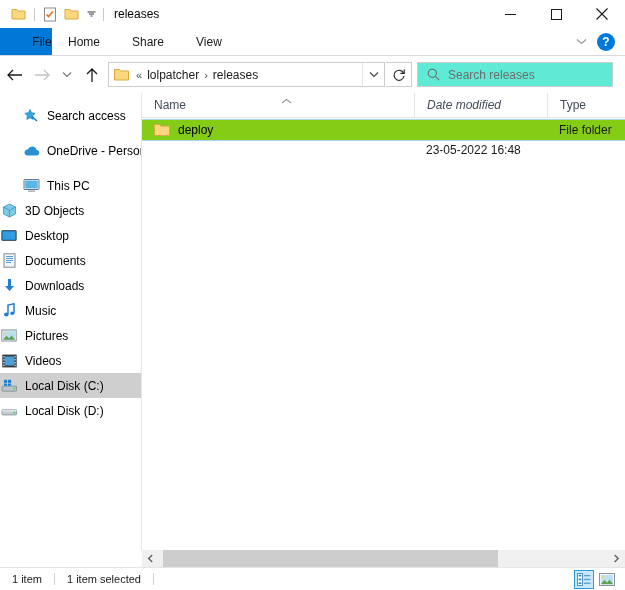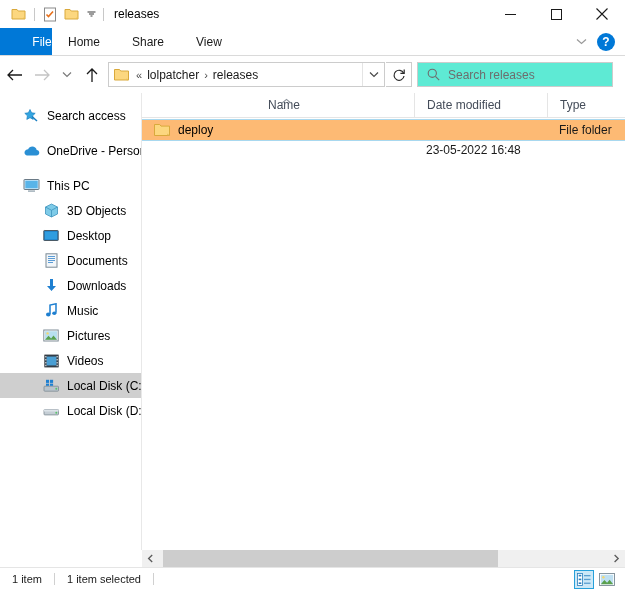--- a/index.html
+++ b/index.html
@@ -41,21 +41,21 @@
   }
   .wc svg { display: block; }
 
   
   .ribbon {
     position: absolute; left: 0; top: 28px; width: 625px; height: 27px;
     background: #ffffff;
     display: flex; align-items: stretch;
   }
   .tab-file {
-    background: #0078d7; color: #ffffff;
+    background: #0078d7; color: #0f172a;
     font-size: 12px;
     display: flex; align-items: center; justify-content: center;
     width: 52px; height: 27px; padding-left: 32px;
   }
   .tab {
     font-size: 12px; color: #1a1a1a;
     display: flex; align-items: center; justify-content: center;
     padding: 0 16px; height: 27px;
   }
   .ribbon-right {
@@ -129,21 +129,21 @@
     width: 141px; height: 457px;
     background: #ffffff;
     overflow: hidden;
   }
   .nav-item {
     height: 25px; display: flex; align-items: center;
     font-size: 12px; color: #000000;
     padding-left: 0px; white-space: nowrap;
   }
   .nav-item.indent-0 { padding-left: 22px; }
-  .nav-item.indent-1 { padding-left: 42px; }
+  .nav-item.indent-1 { }
   .nav-item.selected { background: #cfcfcf; }
   .nav-ico {
     width: 18px; height: 18px; margin-right: 7px;
     display: flex; align-items: center; justify-content: center;
     flex-shrink: 0;
   }
   .nav-gap { height: 10px; }
 
   .sep-vert {
     position: absolute; left: 141px; top: 93px;
@@ -160,33 +160,33 @@
     display: flex; align-items: center;
     border-bottom: 1px solid #e5e5e5;
     background: #ffffff;
   }
   .col {
     font-size: 12px; color: #444c59;
     height: 25px; display: flex; align-items: center;
     padding-left: 12px; position: relative;
   }
   .col + .col { border-left: 1px solid #e5e5e5; }
-  .col-name { width: 272px; justify-content: center; }
-  .col-date { width: 133px; }
+  .col-name { width: 272px; }
+  .col-date { width: 133px; font-style: italic; }
   .col-type { width: 78px; }
   .sort-chev {
     position: absolute; left: 139px; top: 1px;
   }
   .rows { position: absolute; left: 0; top: 26px; width: 483px; }
   .row {
     height: 22px; display: flex; align-items: center;
     font-size: 12px; color: #000000;
   }
   .row.selected {
-    background: #fdba74;
+    background: #84cc16;
     border-top: 1px solid #a8d8ef;
     border-bottom: 1px solid #a8d8ef;
   }
   .cell { height: 22px; display: flex; align-items: center; }
   .cell-name { width: 272px; padding-left: 12px; }
   .cell-date { width: 133px; padding-left: 12px; color: #1a1a1a; margin-top: 40px; }
   .cell-type { width: 78px; padding-left: 12px; color: #1a1a1a; }
   .row-ico { margin-right: 8px; display: flex; flex-shrink: 0; }
 
   

